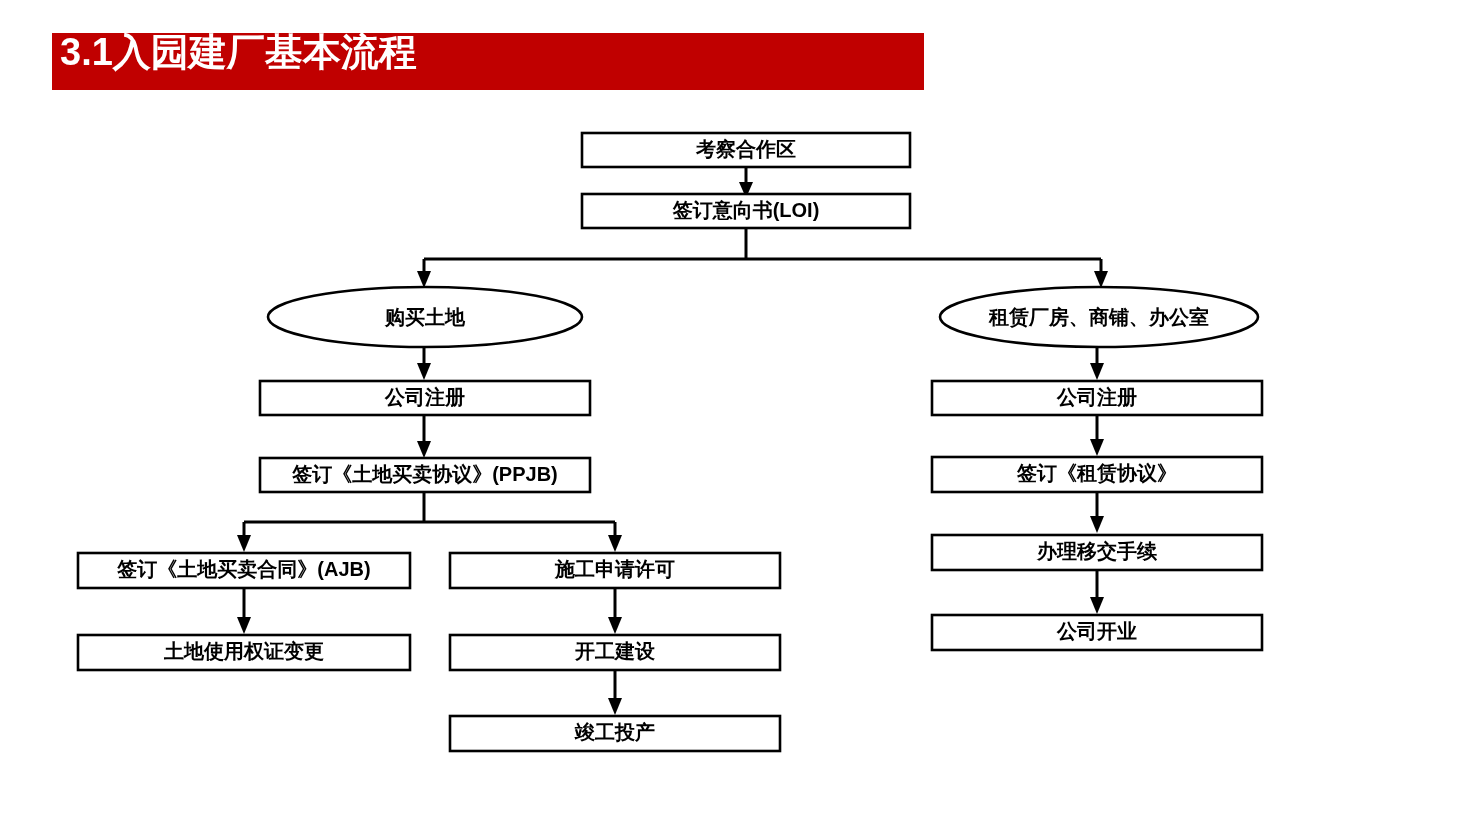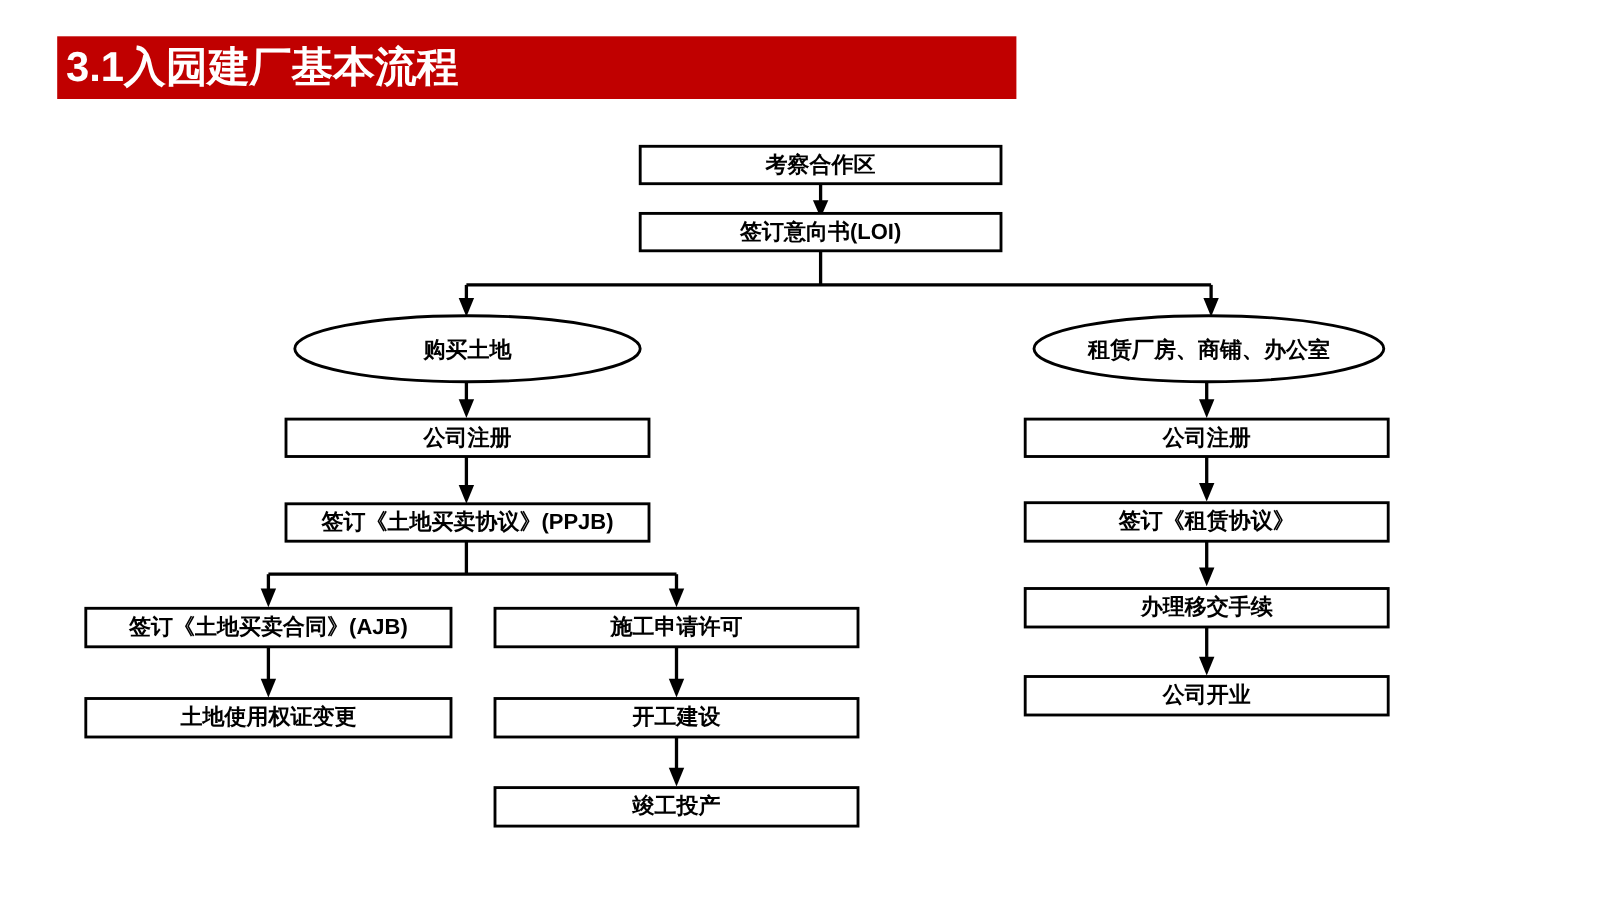--- a/index.html
+++ b/index.html
@@ -22,21 +22,20 @@
   }
   
   #title-banner {
     position: absolute;
     left: 52px;
     top: 33px;
     width: 872px;
     height: 57px;
     background: #C00000;
     display: flex;
-    align-items: center;
   }
   #title-text {
     color: #ffffff;
     font-size: 38px;
     font-weight: bold;
     letter-spacing: 0px;
     padding-left: 8px;
     line-height: 1;
     white-space: nowrap;
     font-family: "Liberation Sans", "DejaVu Sans", sans-serif;

